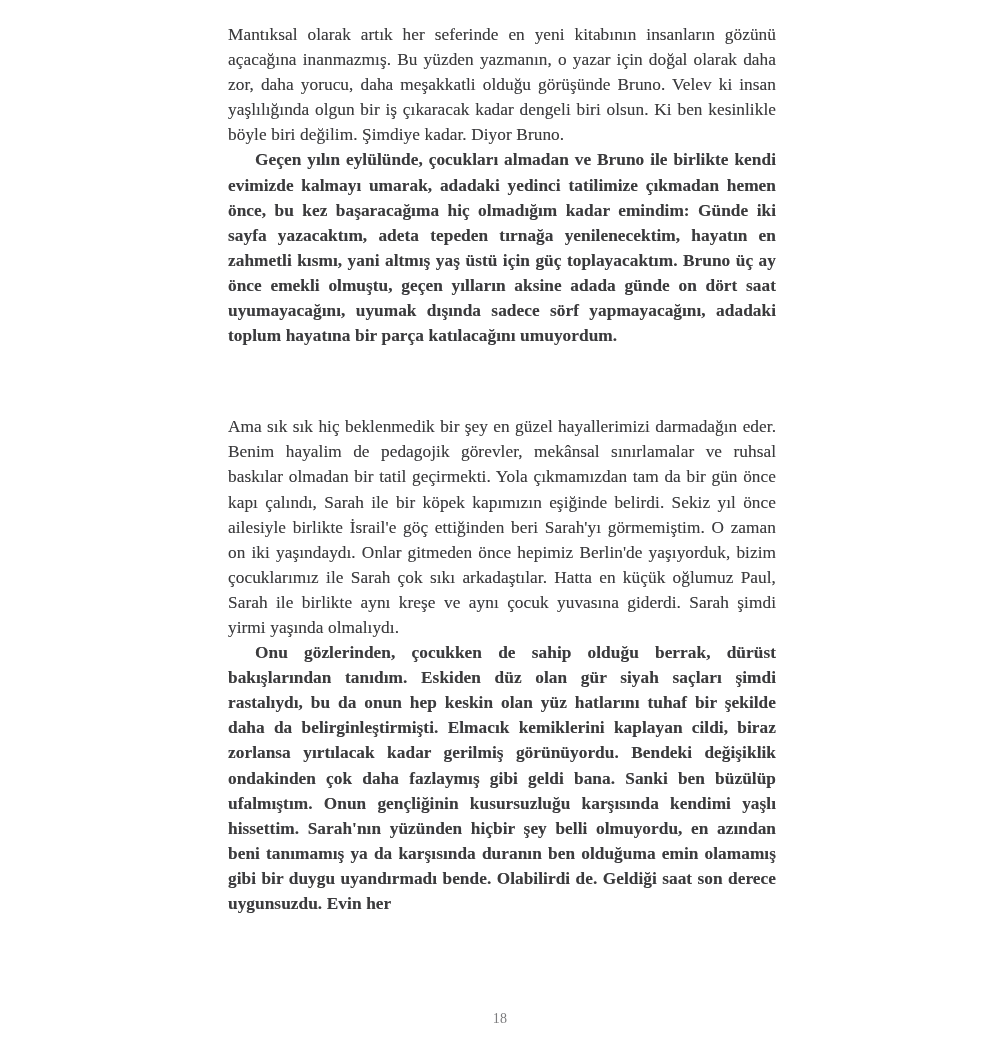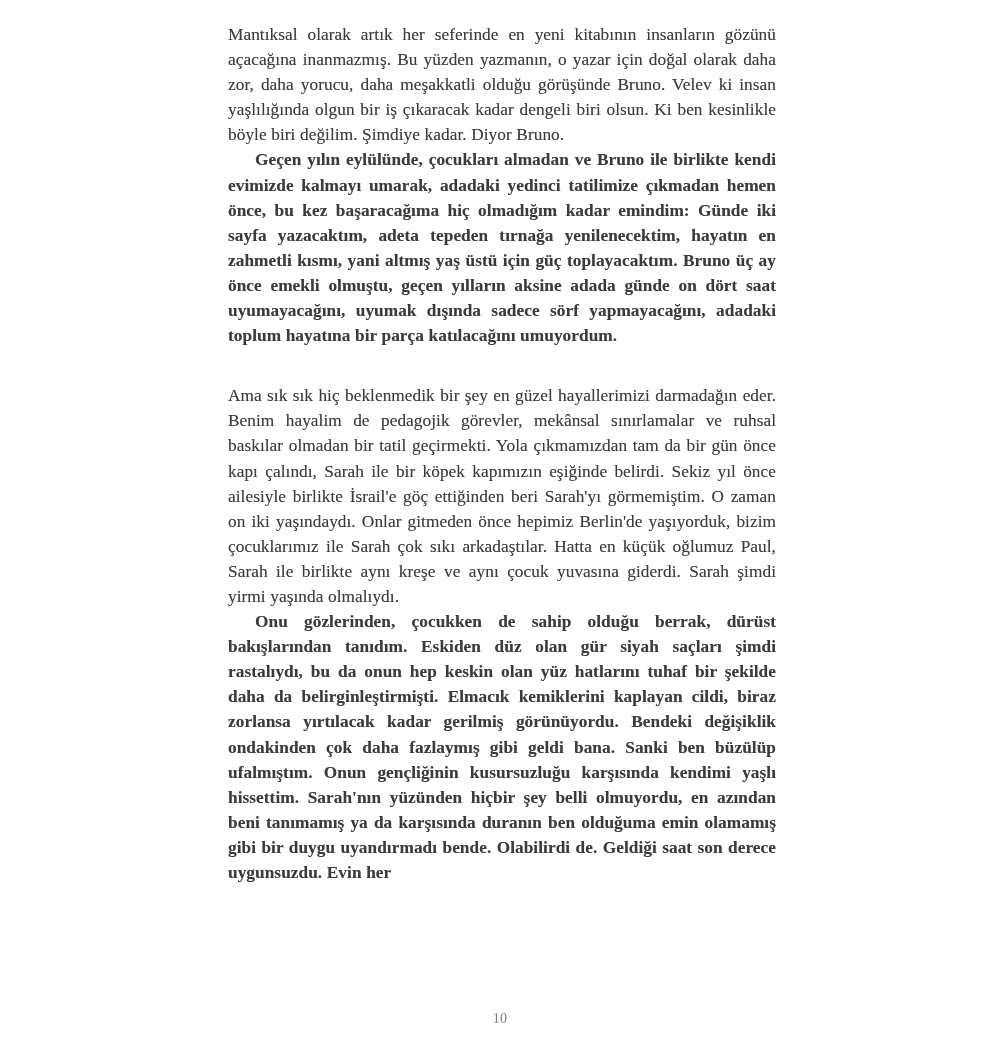--- a/index.html
+++ b/index.html
@@ -41,21 +41,21 @@
     word-spacing: 0.2px;
     -webkit-font-smoothing: antialiased;
   }
 
   .para.indent {
     text-indent: 27px;
     font-weight: bold;
   }
 
   .para.gap-before {
-    margin-top: 35px;
+    margin-top: 66px;
   }
 
   
   .para {
     text-shadow: 0 0 0.45px rgba(60,60,62,0.40);
   }
 
   .folio {
     position: absolute;
     left: 0;
@@ -77,15 +77,15 @@
   <div class="text-block">
     <p class="para">Mantıksal olarak artık her seferinde en yeni kitabının insanların gözünü açacağına inanmazmış. Bu yüzden yazmanın, o yazar için doğal olarak daha zor, daha yorucu, daha meşakkatli olduğu görüşünde Bruno. Velev ki insan yaşlılığında olgun bir iş çıkaracak kadar dengeli biri olsun. Ki ben kesinlikle böyle biri değilim. Şimdiye kadar. Diyor Bruno.</p>
 
     <p class="para indent">Geçen yılın eylülünde, çocukları almadan ve Bruno ile birlikte kendi evimizde kalmayı umarak, adadaki yedinci tatilimize çıkmadan hemen önce, bu kez başaracağıma hiç olmadığım kadar emindim: Günde iki sayfa yazacaktım, adeta tepeden tırnağa yenilenecektim, hayatın en zahmetli kısmı, yani altmış yaş üstü için güç toplayacaktım. Bruno üç ay önce emekli olmuştu, geçen yılların aksine adada günde on dört saat uyumayacağını, uyumak dışında sadece sörf yapmayacağını, adadaki toplum hayatına bir parça katılacağını umuyordum.</p>
 
     <p class="para gap-before">Ama sık sık hiç beklenmedik bir şey en güzel hayallerimizi darmadağın eder. Benim hayalim de pedagojik görevler, mekânsal sınırlamalar ve ruhsal baskılar olmadan bir tatil geçirmekti. Yola çıkmamızdan tam da bir gün önce kapı çalındı, Sarah ile bir köpek kapımızın eşiğinde belirdi. Sekiz yıl önce ailesiyle birlikte İsrail'e göç ettiğinden beri Sarah'yı görmemiştim. O zaman on iki yaşındaydı. Onlar gitmeden önce hepimiz Berlin'de yaşıyorduk, bizim çocuklarımız ile Sarah çok sıkı arkadaştılar. Hatta en küçük oğlumuz Paul, Sarah ile birlikte aynı kreşe ve aynı çocuk yuvasına giderdi. Sarah şimdi yirmi yaşında olmalıydı.</p>
 
     <p class="para indent">Onu gözlerinden, çocukken de sahip olduğu berrak, dürüst bakışlarından tanıdım. Eskiden düz olan gür siyah saçları şimdi rastalıydı, bu da onun hep keskin olan yüz hatlarını tuhaf bir şekilde daha da belirginleştirmişti. Elmacık kemiklerini kaplayan cildi, biraz zorlansa yırtılacak kadar gerilmiş görünüyordu. Bendeki değişiklik ondakinden çok daha fazlaymış gibi geldi bana. Sanki ben büzülüp ufalmıştım. Onun gençliğinin kusursuzluğu karşısında kendimi yaşlı hissettim. Sarah'nın yüzünden hiçbir şey belli olmuyordu, en azından beni tanımamış ya da karşısında duranın ben olduğuma emin olamamış gibi bir duygu uyandırmadı bende. Olabilirdi de. Geldiği saat son derece uygunsuzdu. Evin her</p>
   </div>
 
-  <div class="folio">10</div>
+  <div class="folio">18</div>
 
 </div>
 
 </body></html>

